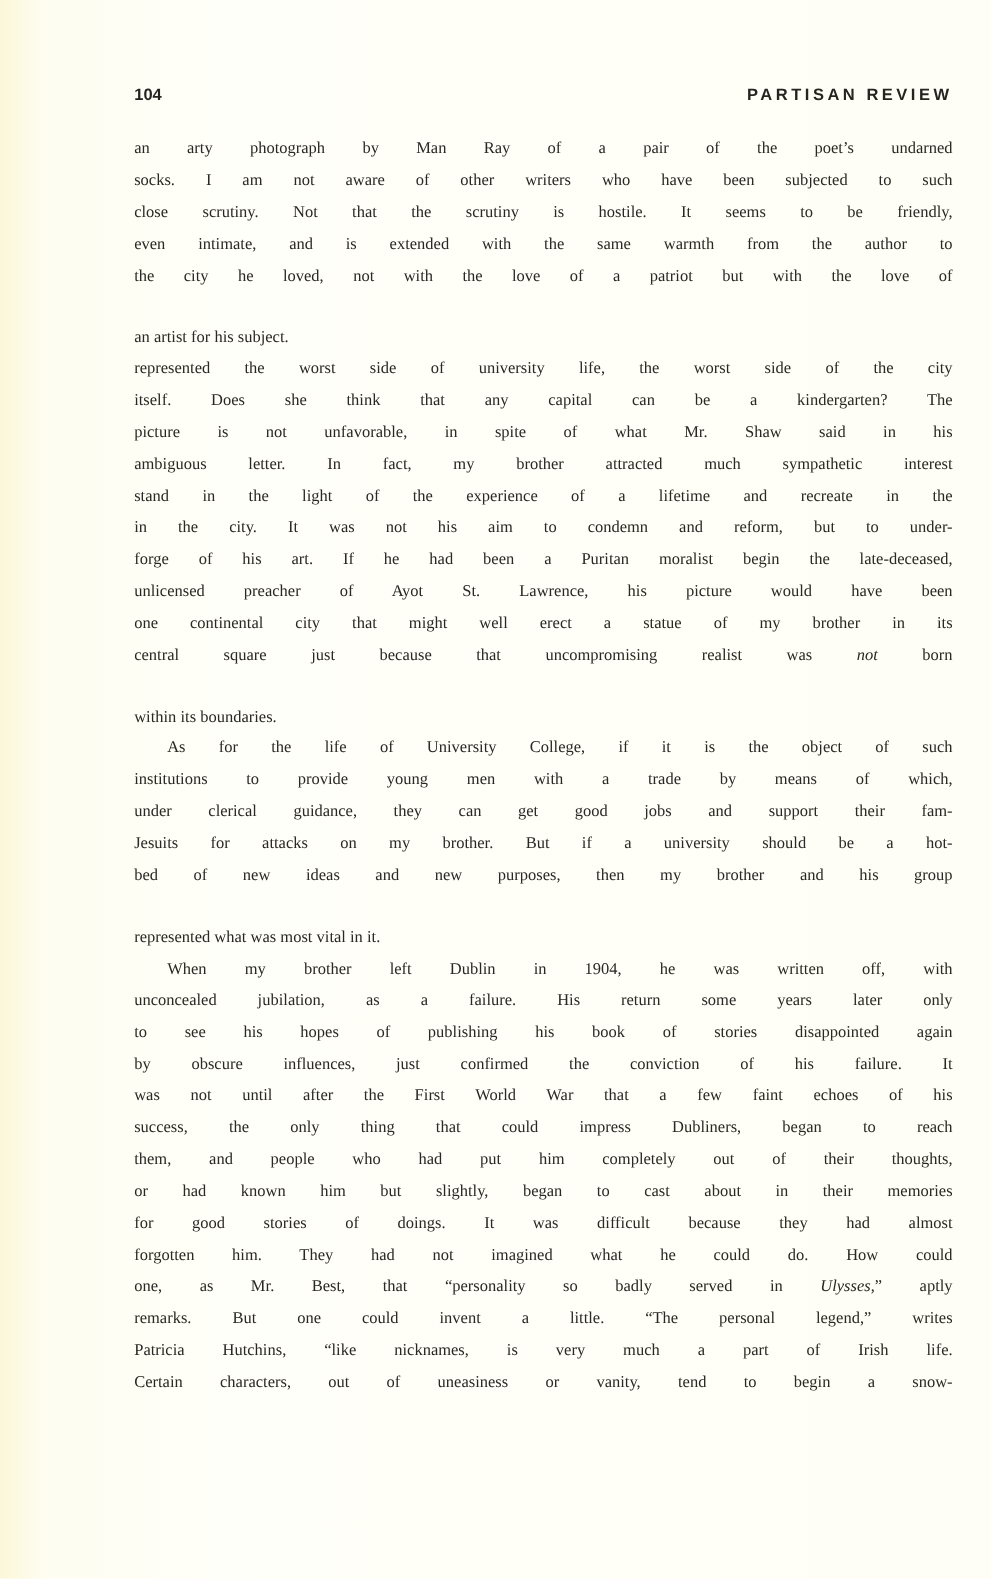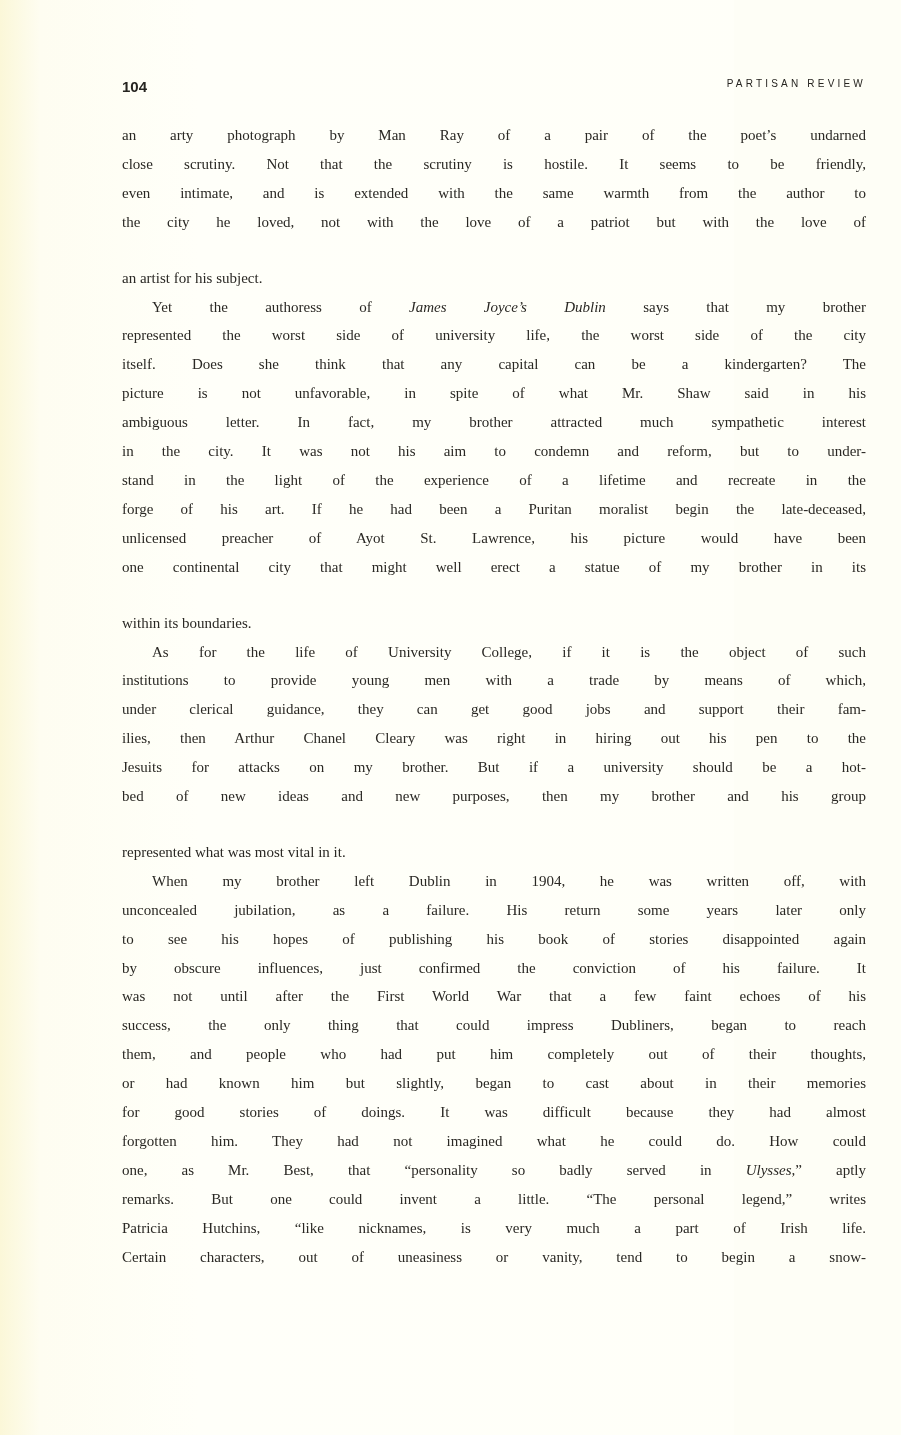--- a/index.html
+++ b/index.html
@@ -28,22 +28,22 @@
     .page-number {
       position: absolute;
       left: 0; top: 0;
       font-size: 15px;
       font-weight: bold;
       letter-spacing: 0px;
     }
     .running-head {
       position: absolute;
       right: 0; top: 0;
-      font-size: 10px;
-      font-weight: normal;
+      font-size: 15px;
+      font-weight: bold;
       letter-spacing: 3.2px;
     }
     .body-text {
       position: absolute;
       left: 122px;
       top: 121px;
       width: 744px;
       font-family: "Liberation Serif", serif;
       font-size: 15px;
       line-height: 28.9px;
@@ -64,43 +64,43 @@
 
 <div class="page">
   <div class="header">
     <span class="page-number">104</span>
     <span class="running-head">PARTISAN REVIEW</span>
   </div>
 
   <div class="body-text" id="body-text">
       <div class="para">
         <span class="line"><span>an arty photograph by Man Ray of a pair of the poet’s undarned</span></span>
+        <span class="line"><span>socks. I am not aware of other writers who have been subjected to such</span></span>
         <span class="line"><span>close scrutiny. Not that the scrutiny is hostile. It seems to be friendly,</span></span>
         <span class="line"><span>even intimate, and is extended with the same warmth from the author to</span></span>
         <span class="line"><span>the city he loved, not with the love of a patriot but with the love of</span></span>
         <span class="line last"><span>an artist for his subject.</span></span>
       </div>
       <div class="para">
-        <span class="line first-indent"><span>Yet the authoress of </span><span class="ital">James Joyce’s Dublin</span><span> says that my brother</span></span>
         <span class="line"><span>represented the worst side of university life, the worst side of the city</span></span>
         <span class="line"><span>itself. Does she think that any capital can be a kindergarten? The</span></span>
         <span class="line"><span>picture is not unfavorable, in spite of what Mr. Shaw said in his</span></span>
         <span class="line"><span>ambiguous letter. In fact, my brother attracted much sympathetic interest</span></span>
+        <span class="line"><span>stand in the light of the experience of a lifetime and recreate in the</span></span>
         <span class="line"><span>in the city. It was not his aim to condemn and reform, but to under-</span></span>
-        <span class="line"><span>stand in the light of the experience of a lifetime and recreate in the</span></span>
         <span class="line"><span>forge of his art. If he had been a Puritan moralist begin the late-deceased,</span></span>
         <span class="line"><span>unlicensed preacher of Ayot St. Lawrence, his picture would have been</span></span>
         <span class="line"><span>one continental city that might well erect a statue of my brother in its</span></span>
+        <span class="line"><span>central square just because that uncompromising realist was </span><span class="ital">not</span><span> born</span></span>
         <span class="line last"><span>within its boundaries.</span></span>
       </div>
       <div class="para">
         <span class="line first-indent"><span>As for the life of University College, if it is the object of such</span></span>
         <span class="line"><span>institutions to provide young men with a trade by means of which,</span></span>
         <span class="line"><span>under clerical guidance, they can get good jobs and support their fam-</span></span>
-        <span class="line"><span>ilies, then Arthur Chanel Cleary was right in hiring out his pen to the</span></span>
         <span class="line"><span>Jesuits for attacks on my brother. But if a university should be a hot-</span></span>
         <span class="line"><span>bed of new ideas and new purposes, then my brother and his group</span></span>
         <span class="line last"><span>represented what was most vital in it.</span></span>
       </div>
       <div class="para">
         <span class="line first-indent"><span>When my brother left Dublin in 1904, he was written off, with</span></span>
         <span class="line"><span>unconcealed jubilation, as a failure. His return some years later only</span></span>
         <span class="line"><span>to see his hopes of publishing his book of stories disappointed again</span></span>
         <span class="line"><span>by obscure influences, just confirmed the conviction of his failure. It</span></span>
         <span class="line"><span>was not until after the First World War that a few faint echoes of his</span></span>

